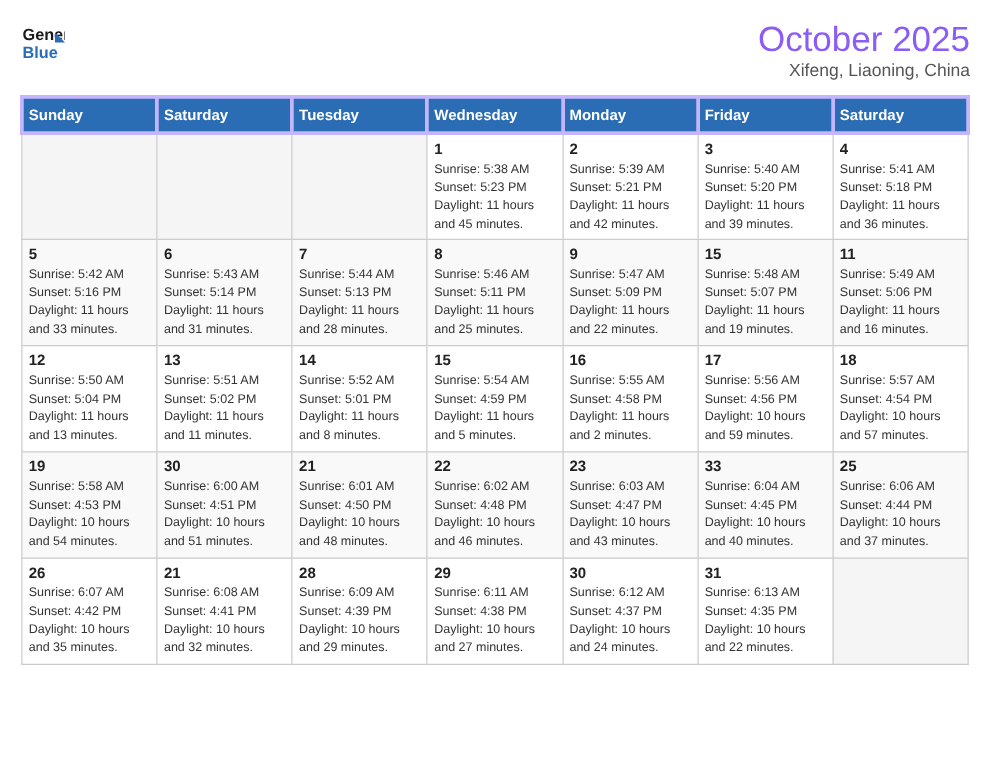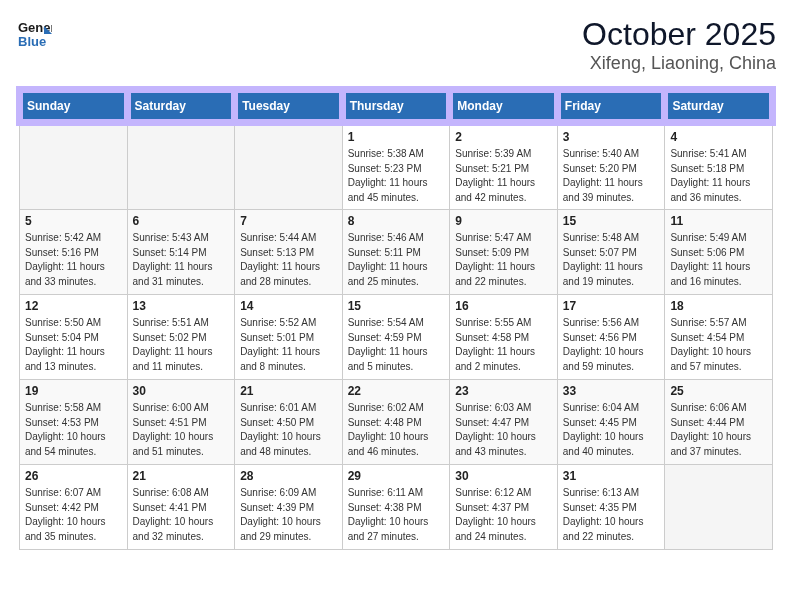--- a/index.html
+++ b/index.html
@@ -22,41 +22,41 @@
       gap: 4px;
     }
     .logo-icon {
       width: 36px;
       height: 36px;
     }
     .title-block {
       text-align: right;
     }
     .month-title {
-      font-size: 32px;
+      font-size: 28px;
       font-weight: 300;
-      color: #0f172a;
+      color: #8b5cf6;
     }
     .location {
-      font-size: 18px;
+      font-size: 14px;
       color: #555;
     }
     table {
       width: 100%;
       border-collapse: collapse;
       table-layout: fixed;
     }
     thead th {
       background-color: #2a6db5;
       color: #fff;
       font-size: 12px;
       font-weight: bold;
       padding: 6px 4px;
       text-align: left;
-      border: 7px solid #c4b5fd;
+      border: 3px solid #c4b5fd;
     }
     tbody tr {
       vertical-align: top;
     }
     tbody td {
       border: 1px solid #ccc;
       padding: 4px 5px;
       font-size: 9.5px;
       color: #333;
       height: 85px;
@@ -96,21 +96,21 @@
     <div class="location">Xifeng, Liaoning, China</div>
   </div>
 </div>
 
 <table>
   <thead>
     <tr id="weekday-header">
         <th>Sunday</th>
         <th>Saturday</th>
         <th>Tuesday</th>
-        <th>Thursday</th>
+        <th>Wednesday</th>
         <th>Monday</th>
         <th>Friday</th>
         <th>Saturday</th>
       </tr>
   </thead>
   <tbody id="calendar-body">
   <tr>
         <td class="empty-cell"></td>
         <td class="empty-cell"></td>
         <td class="empty-cell"></td>

